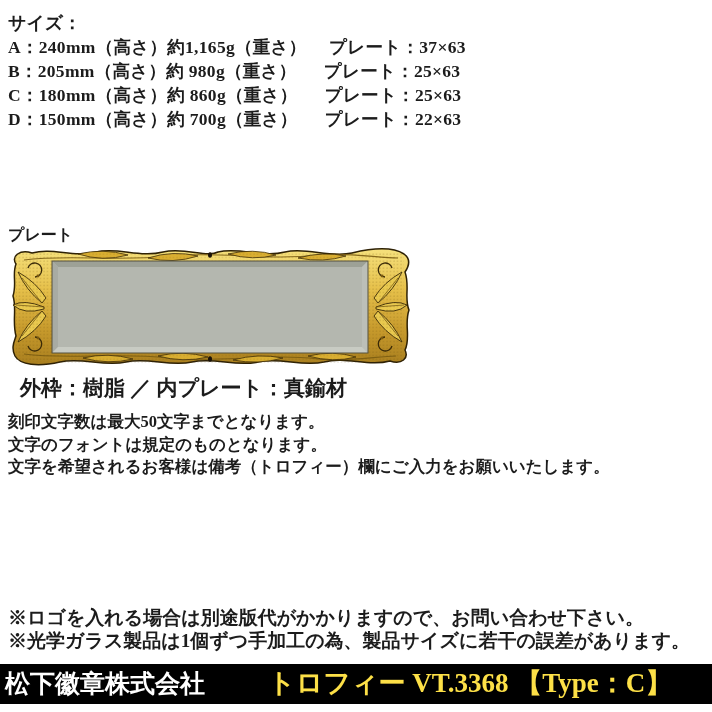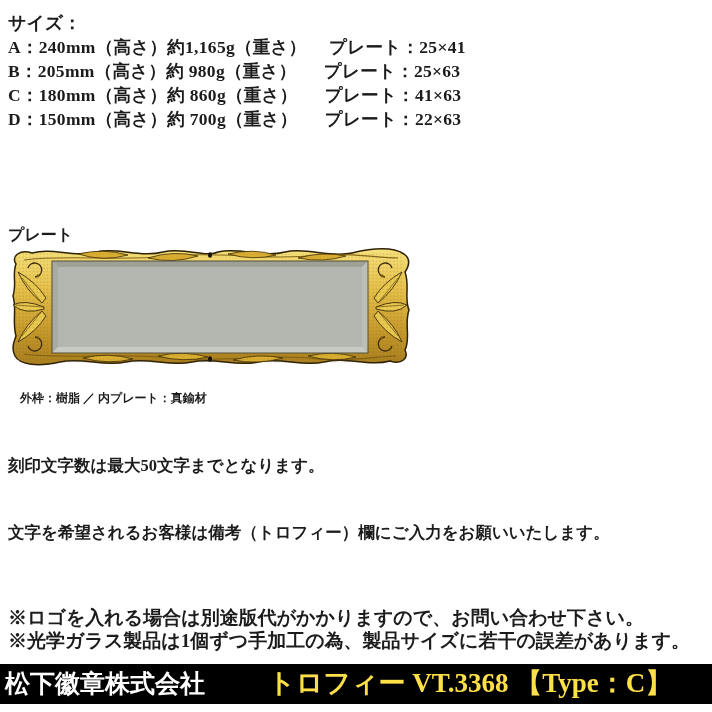--- a/index.html
+++ b/index.html
@@ -36,33 +36,31 @@
     font-size: 16px;
   }
   .plate-figure {
     position: absolute;
     left: 8px; top: 246px;
     width: 404px; height: 122px;
   }
   .plate-caption {
     position: absolute;
     left: 20px; top: 374px;
-    font-size: 12px;
-    margin-top: 16px;
+    font-size: 21px;
   }
 
   
   .engraving-notes {
     position: absolute;
     left: 8px; top: 411px;
   }
   .engraving-notes .note-line {
     font-size: 16.5px;
     line-height: 22.5px;
-    margin-top: 44px;
   }
 
   
   .footnotes {
     position: absolute;
     left: 8px; top: 607px;
   }
   .footnotes .footnote-line {
     font-size: 19px;
     line-height: 22.5px;
@@ -94,23 +92,23 @@
     white-space: pre;
   }
 </style>
 </head>
 <body>
 
 <div class="canvas">
 
   <div class="size-block">
     <div class="t heading">サイズ：</div>
-    <div class="t size-line">A：240mm（高さ）約1,165g（重さ）　 プレート：25×41</div>
+    <div class="t size-line">A：240mm（高さ）約1,165g（重さ）　 プレート：37×63</div>
     <div class="t size-line">B：205mm（高さ）約 980g（重さ）　  プレート：25×63</div>
-    <div class="t size-line">C：180mm（高さ）約 860g（重さ）　  プレート：41×63</div>
+    <div class="t size-line">C：180mm（高さ）約 860g（重さ）　  プレート：25×63</div>
     <div class="t size-line">D：150mm（高さ）約 700g（重さ）　  プレート：22×63</div>
   </div>
 
   <div class="t plate-label">プレート</div>
 
   <div class="plate-figure">
     <svg width="404" height="122" viewBox="0 0 404 122" xmlns="http://www.w3.org/2000/svg">
       <defs>
         <linearGradient id="gold" x1="0" y1="0" x2="0" y2="1">
           <stop offset="0" stop-color="#f6e17c"></stop>
@@ -177,20 +175,21 @@
 
       <ellipse cx="202" cy="9" rx="2" ry="2.8" fill="#1a1208"></ellipse>
       <ellipse cx="202" cy="113" rx="2" ry="2.8" fill="#1a1208"></ellipse>
     </svg>
   </div>
 
   <div class="t plate-caption">外枠：樹脂 ／ 内プレート：真鍮材</div>
 
   <div class="engraving-notes">
     <div class="t note-line">刻印文字数は最大50文字までとなります。</div>
+    <div class="t note-line">文字のフォントは規定のものとなります。</div>
     <div class="t note-line">文字を希望されるお客様は備考（トロフィー）欄にご入力をお願いいたします。</div>
   </div>
 
   <div class="footnotes">
     <div class="t footnote-line">※ロゴを入れる場合は別途版代がかかりますので、お問い合わせ下さい。</div>
     <div class="t footnote-line">※光学ガラス製品は1個ずつ手加工の為、製品サイズに若干の誤差があります。</div>
   </div>
 
   <div class="footer-bar">
     <span class="company">松下徽章株式会社</span>

